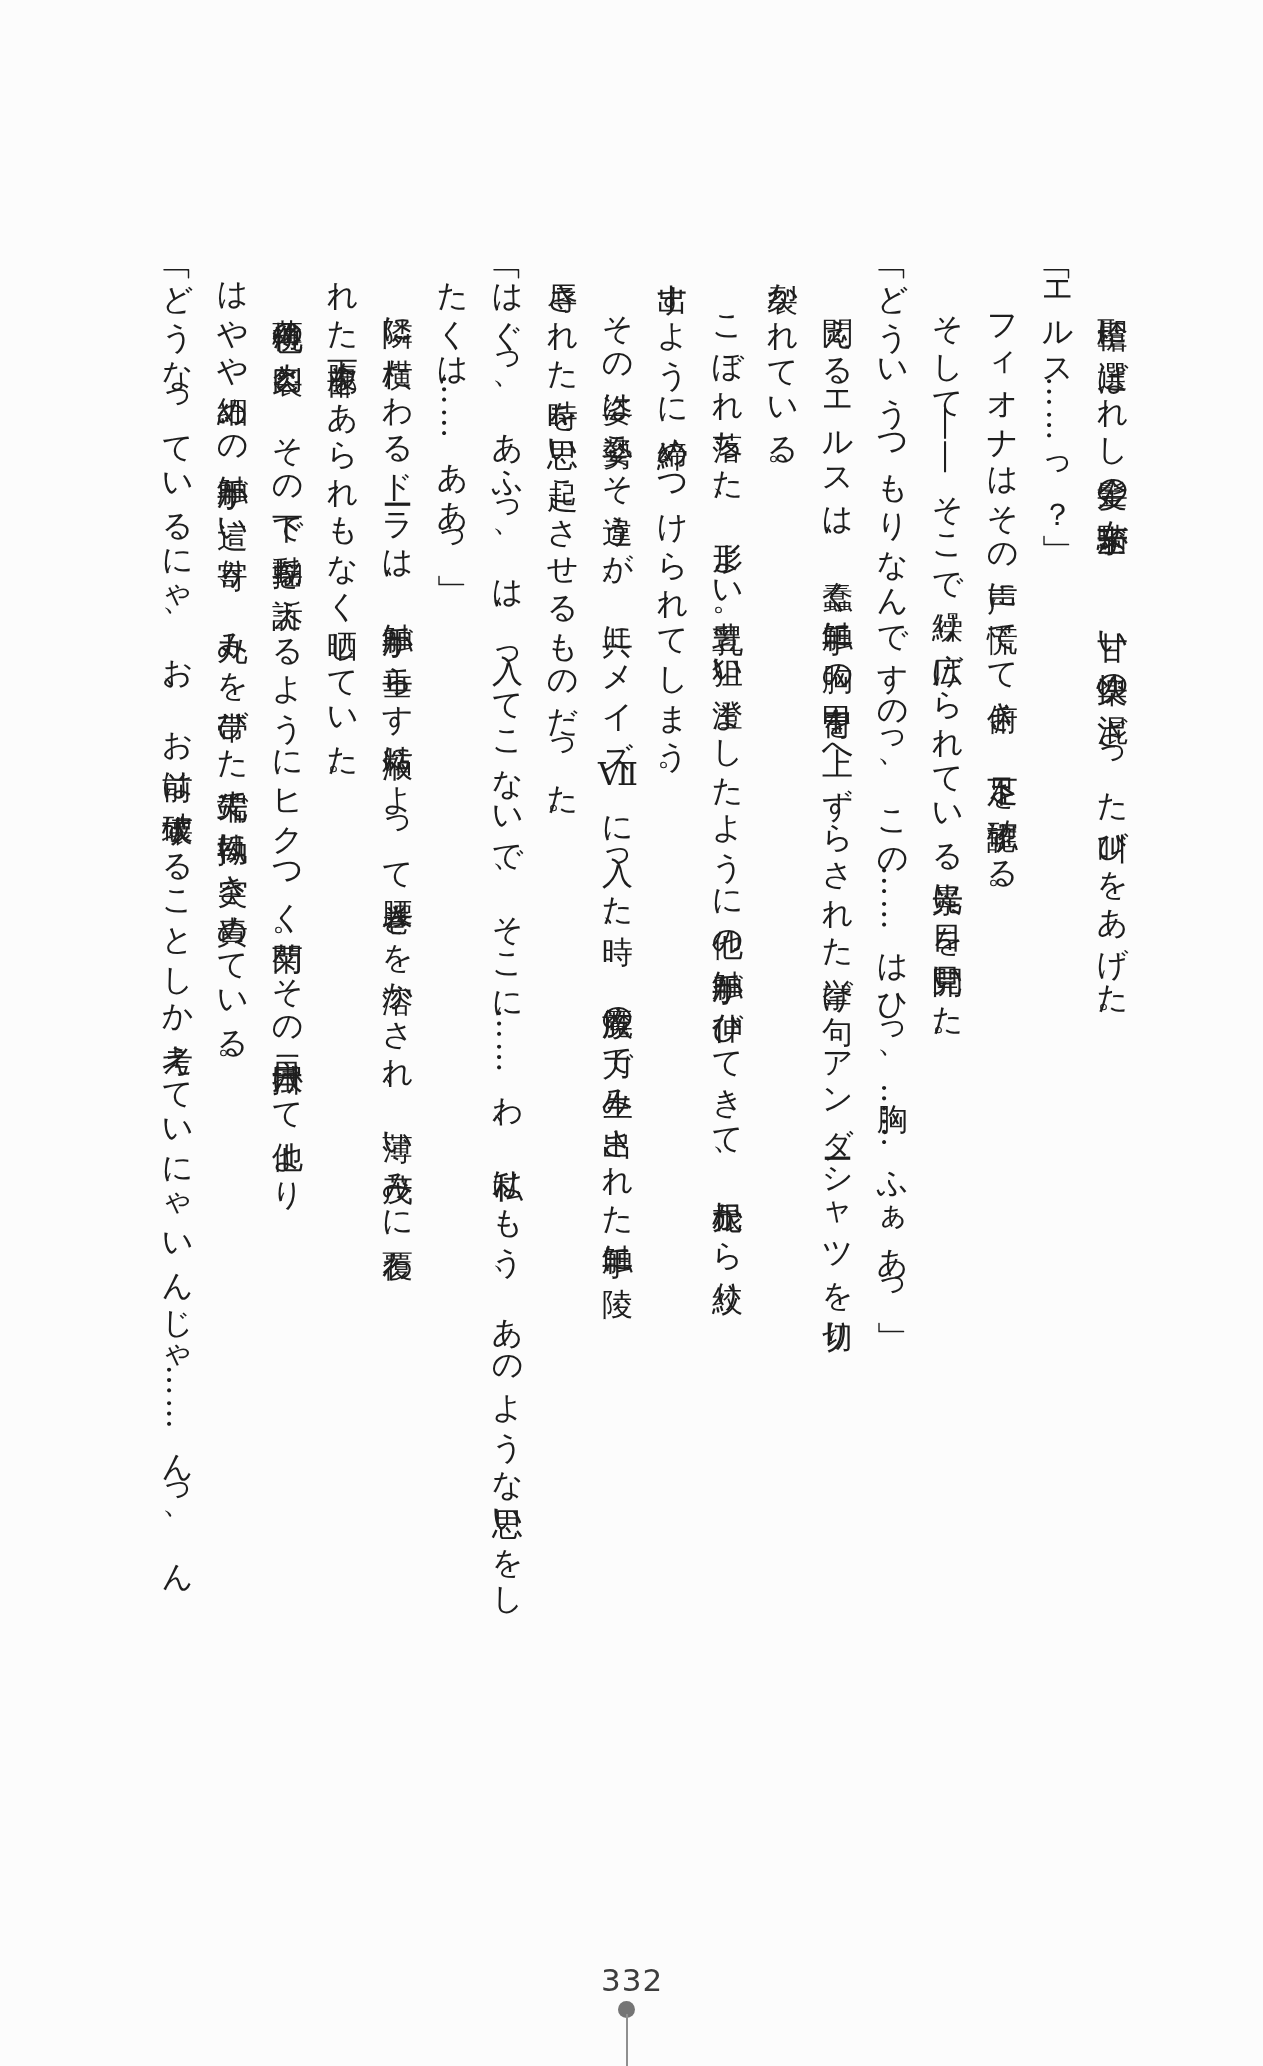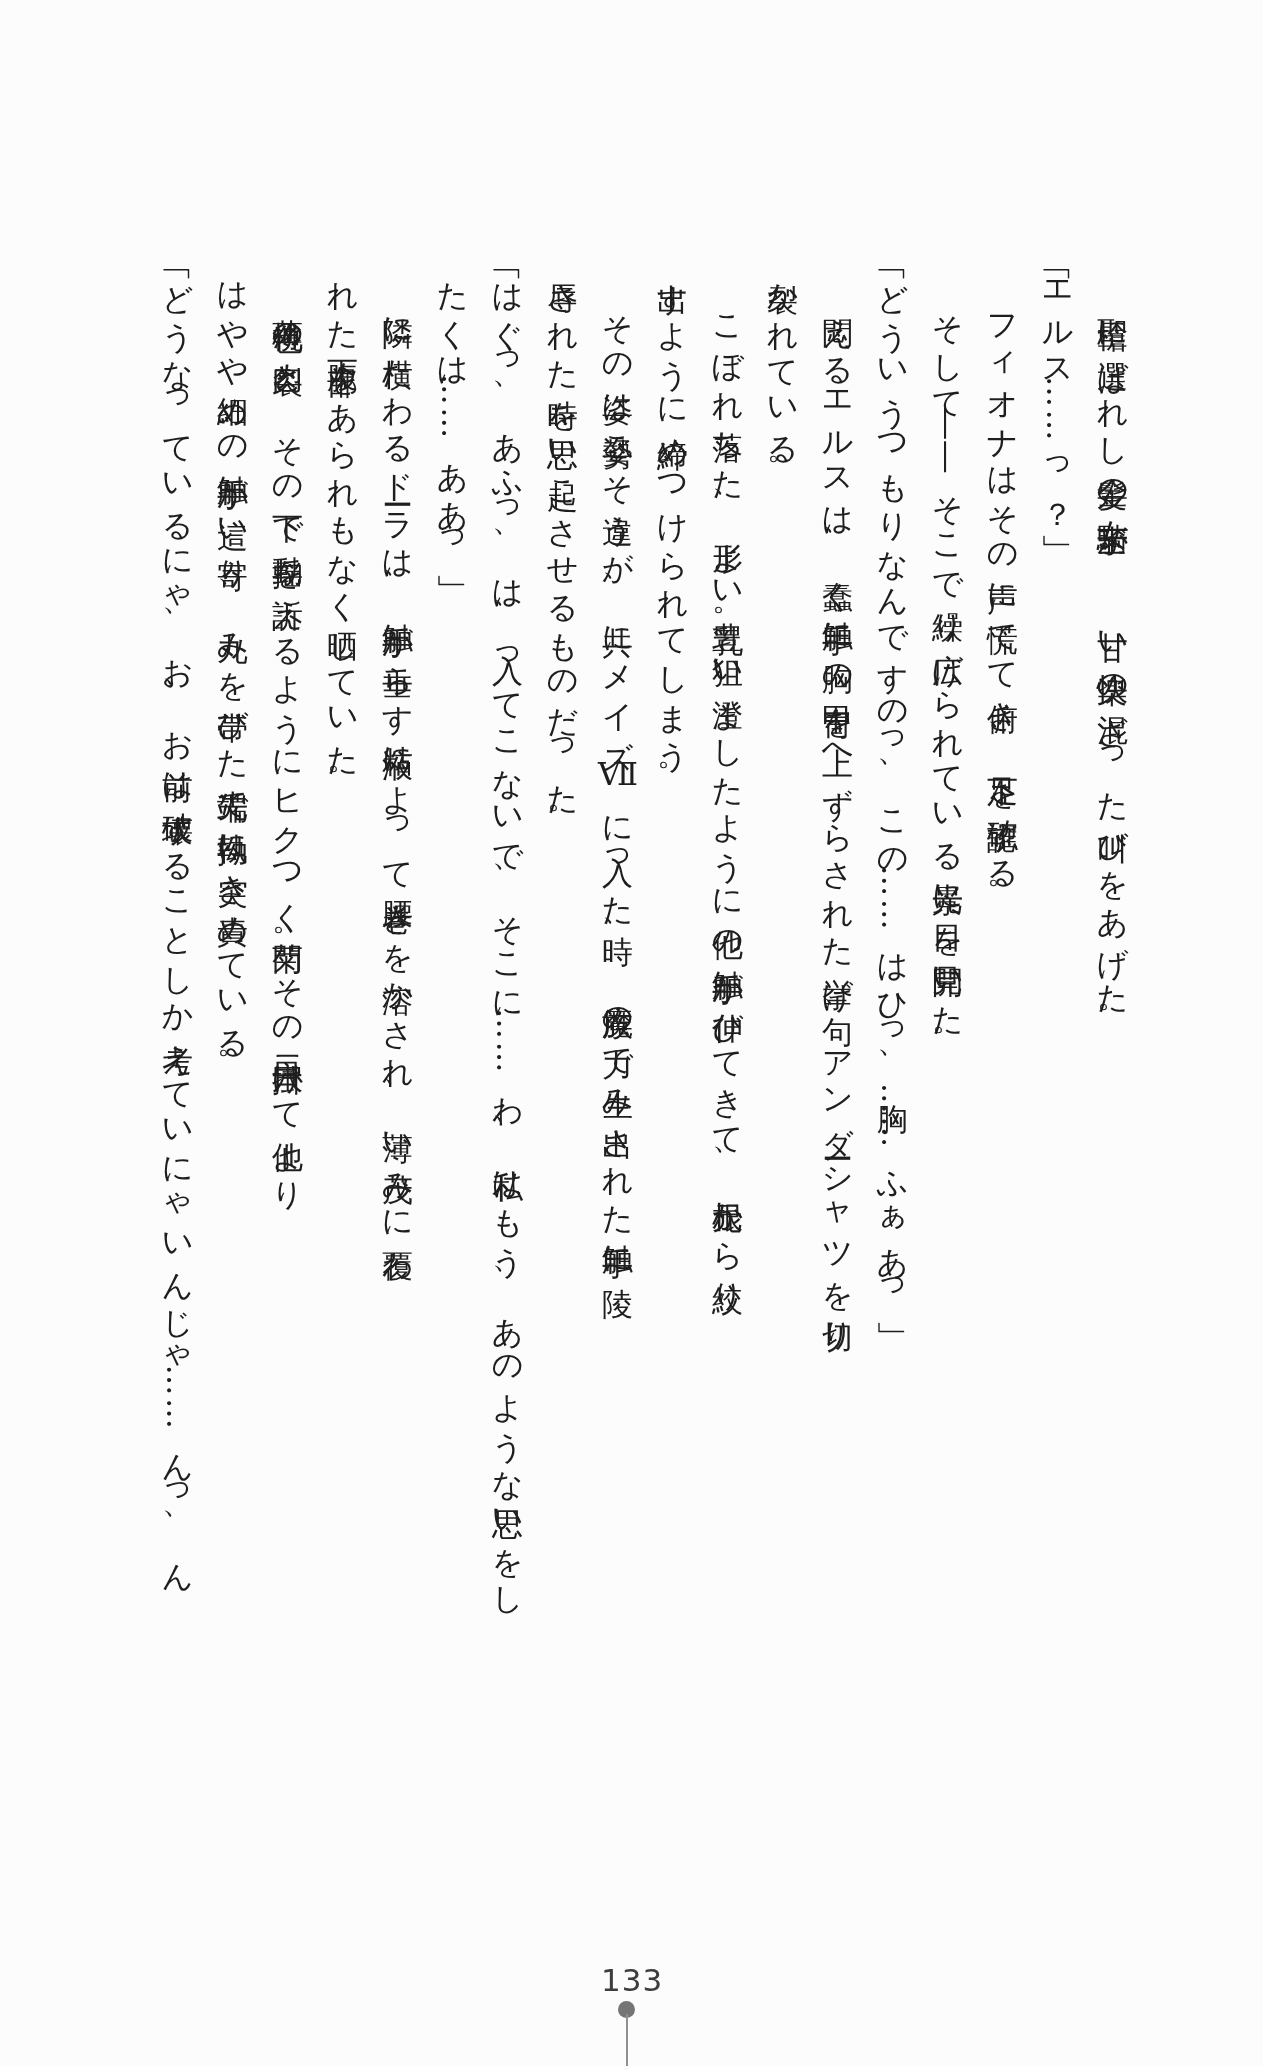--- a/index.html
+++ b/index.html
@@ -79,18 +79,18 @@
       <div class="line">「はぐっ、あふっ、は、入ってこないで、そこに……わ、私はもう、あのような思いをし</div>
       <div class="line">たくは……ああっ」</div>
       <div class="line indent">隣に横たわるドーラは、触手が垂らす粘液によって腰巻きを溶かされ、薄い茂みに覆わ</div>
       <div class="line">れた下腹部をあられもなく晒していた。</div>
       <div class="line indent">薄桃色の肉裂と、その下で動揺を訴えるようにヒクつく菊門。その二穴目掛けて他より</div>
       <div class="line">はやや細めの触手が這い寄り、丸みを帯びた先端で執拗に突き責めている。</div>
       <div class="line">「どうなっているにゃ、お、お前は破壊することしか考えていにゃいんじゃ……んっ、ん</div>
     </main>
 
   <div class="footer">
-    <div class="pagenum">133</div>
+    <div class="pagenum">332</div>
     <div class="dot"></div>
     <div class="rule"></div>
   </div>
 
 </div>
 
 </body></html>

